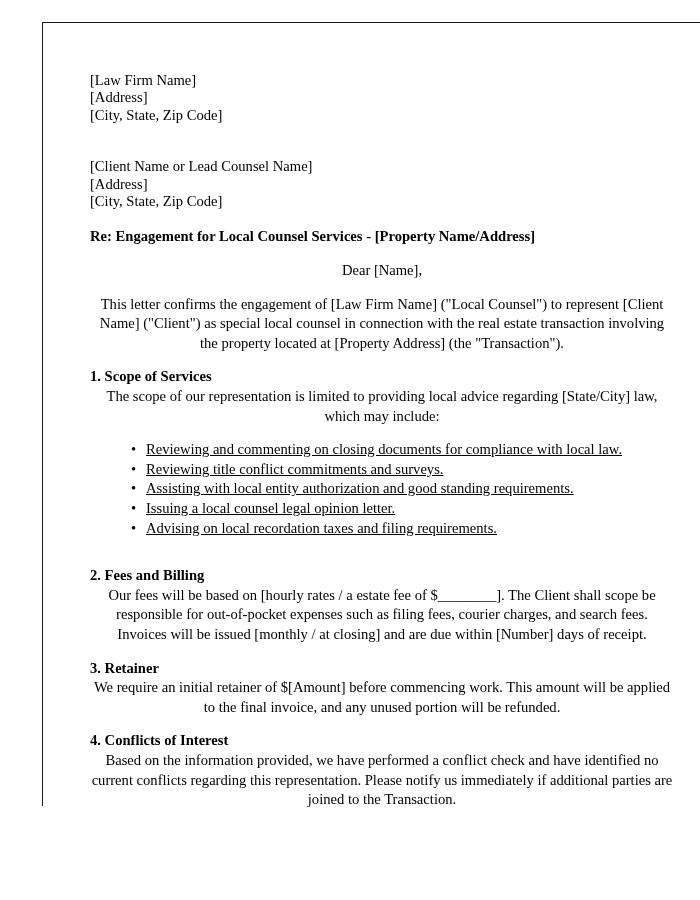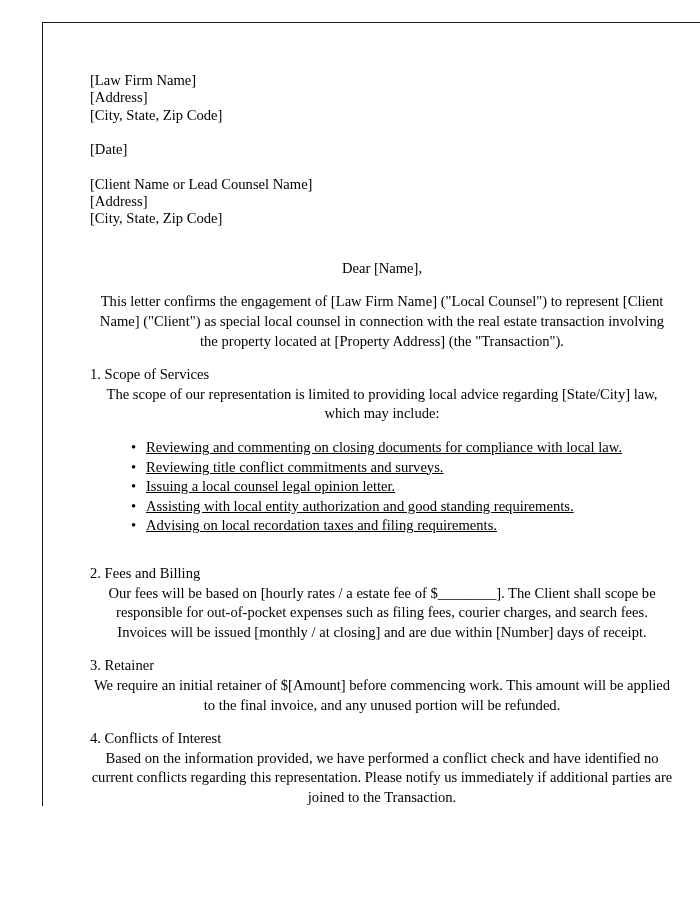--- a/index.html
+++ b/index.html
@@ -50,21 +50,21 @@
   }
   .para {
     font-size: 14.6px;
     line-height: 19.6px;
     margin: 0;
     text-align: center;
   }
   .heading {
     font-size: 14.6px;
     line-height: 19.6px;
-    font-weight: normal;
+    font-weight: bold;
     margin: 0;
   }
   .subject {
     font-size: 14.6px;
     line-height: 19.6px;
     font-weight: bold;
     margin: 0;
   }
   ul.bullets {
     margin: 0;
@@ -97,55 +97,53 @@
   <div class="page-body">
 
     <div class="block">
       <div class="line">[Law Firm Name]</div>
       <div class="line">[Address]</div>
       <div class="line">[City, State, Zip Code]</div>
     </div>
 
     <div class="spacer-sm"></div>
 
-    <div class="block">
-      <div class="line">[Date]</div>
-    </div>
 
     <div class="spacer-sm"></div>
 
     <div class="block">
       <div class="line">[Client Name or Lead Counsel Name]</div>
       <div class="line">[Address]</div>
       <div class="line">[City, State, Zip Code]</div>
     </div>
 
     <div class="spacer-sm"></div>
 
+    <div class="subject">Re: Engagement for Local Counsel Services - [Property Name/Address]</div>
 
     <div class="spacer-xs"></div>
 
     <div class="para">Dear [Name],</div>
 
     <div class="spacer-xs"></div>
 
     <div class="para">This letter confirms the engagement of [Law Firm Name] ("Local Counsel") to represent [Client Name] ("Client") as special local counsel in connection with the real estate transaction involving the property located at [Property Address] (the "Transaction").</div>
 
     <div class="spacer-xs"></div>
 
     <div class="heading">1. Scope of Services</div>
     <div class="para">The scope of our representation is limited to providing local advice regarding [State/City] law, which may include:</div>
 
     <div class="spacer-xs"></div>
 
     <ul class="bullets">
       <li>Reviewing and commenting on closing documents for compliance with local law.</li>
       <li>Reviewing title conflict commitments and surveys.</li>
+      <li>Assisting with local entity authorization and good standing requirements.</li>
       <li>Issuing a local counsel legal opinion letter.</li>
-      <li>Assisting with local entity authorization and good standing requirements.</li>
       <li>Advising on local recordation taxes and filing requirements.</li>
     </ul>
 
     <div class="spacer-xs"></div>
 
 
     <div class="spacer-xs"></div>
 
     <div class="heading">2. Fees and Billing</div>
     <div class="para"><span>Our fees will be based on [hourly rates / a estate fee of $</span><span class="blank-fill">________</span><span>]. The Client shall scope be responsible for out-of-pocket expenses such as filing fees, courier charges, and search fees. Invoices will be issued [monthly / at closing] and are due within [Number] days of receipt.</span></div>

